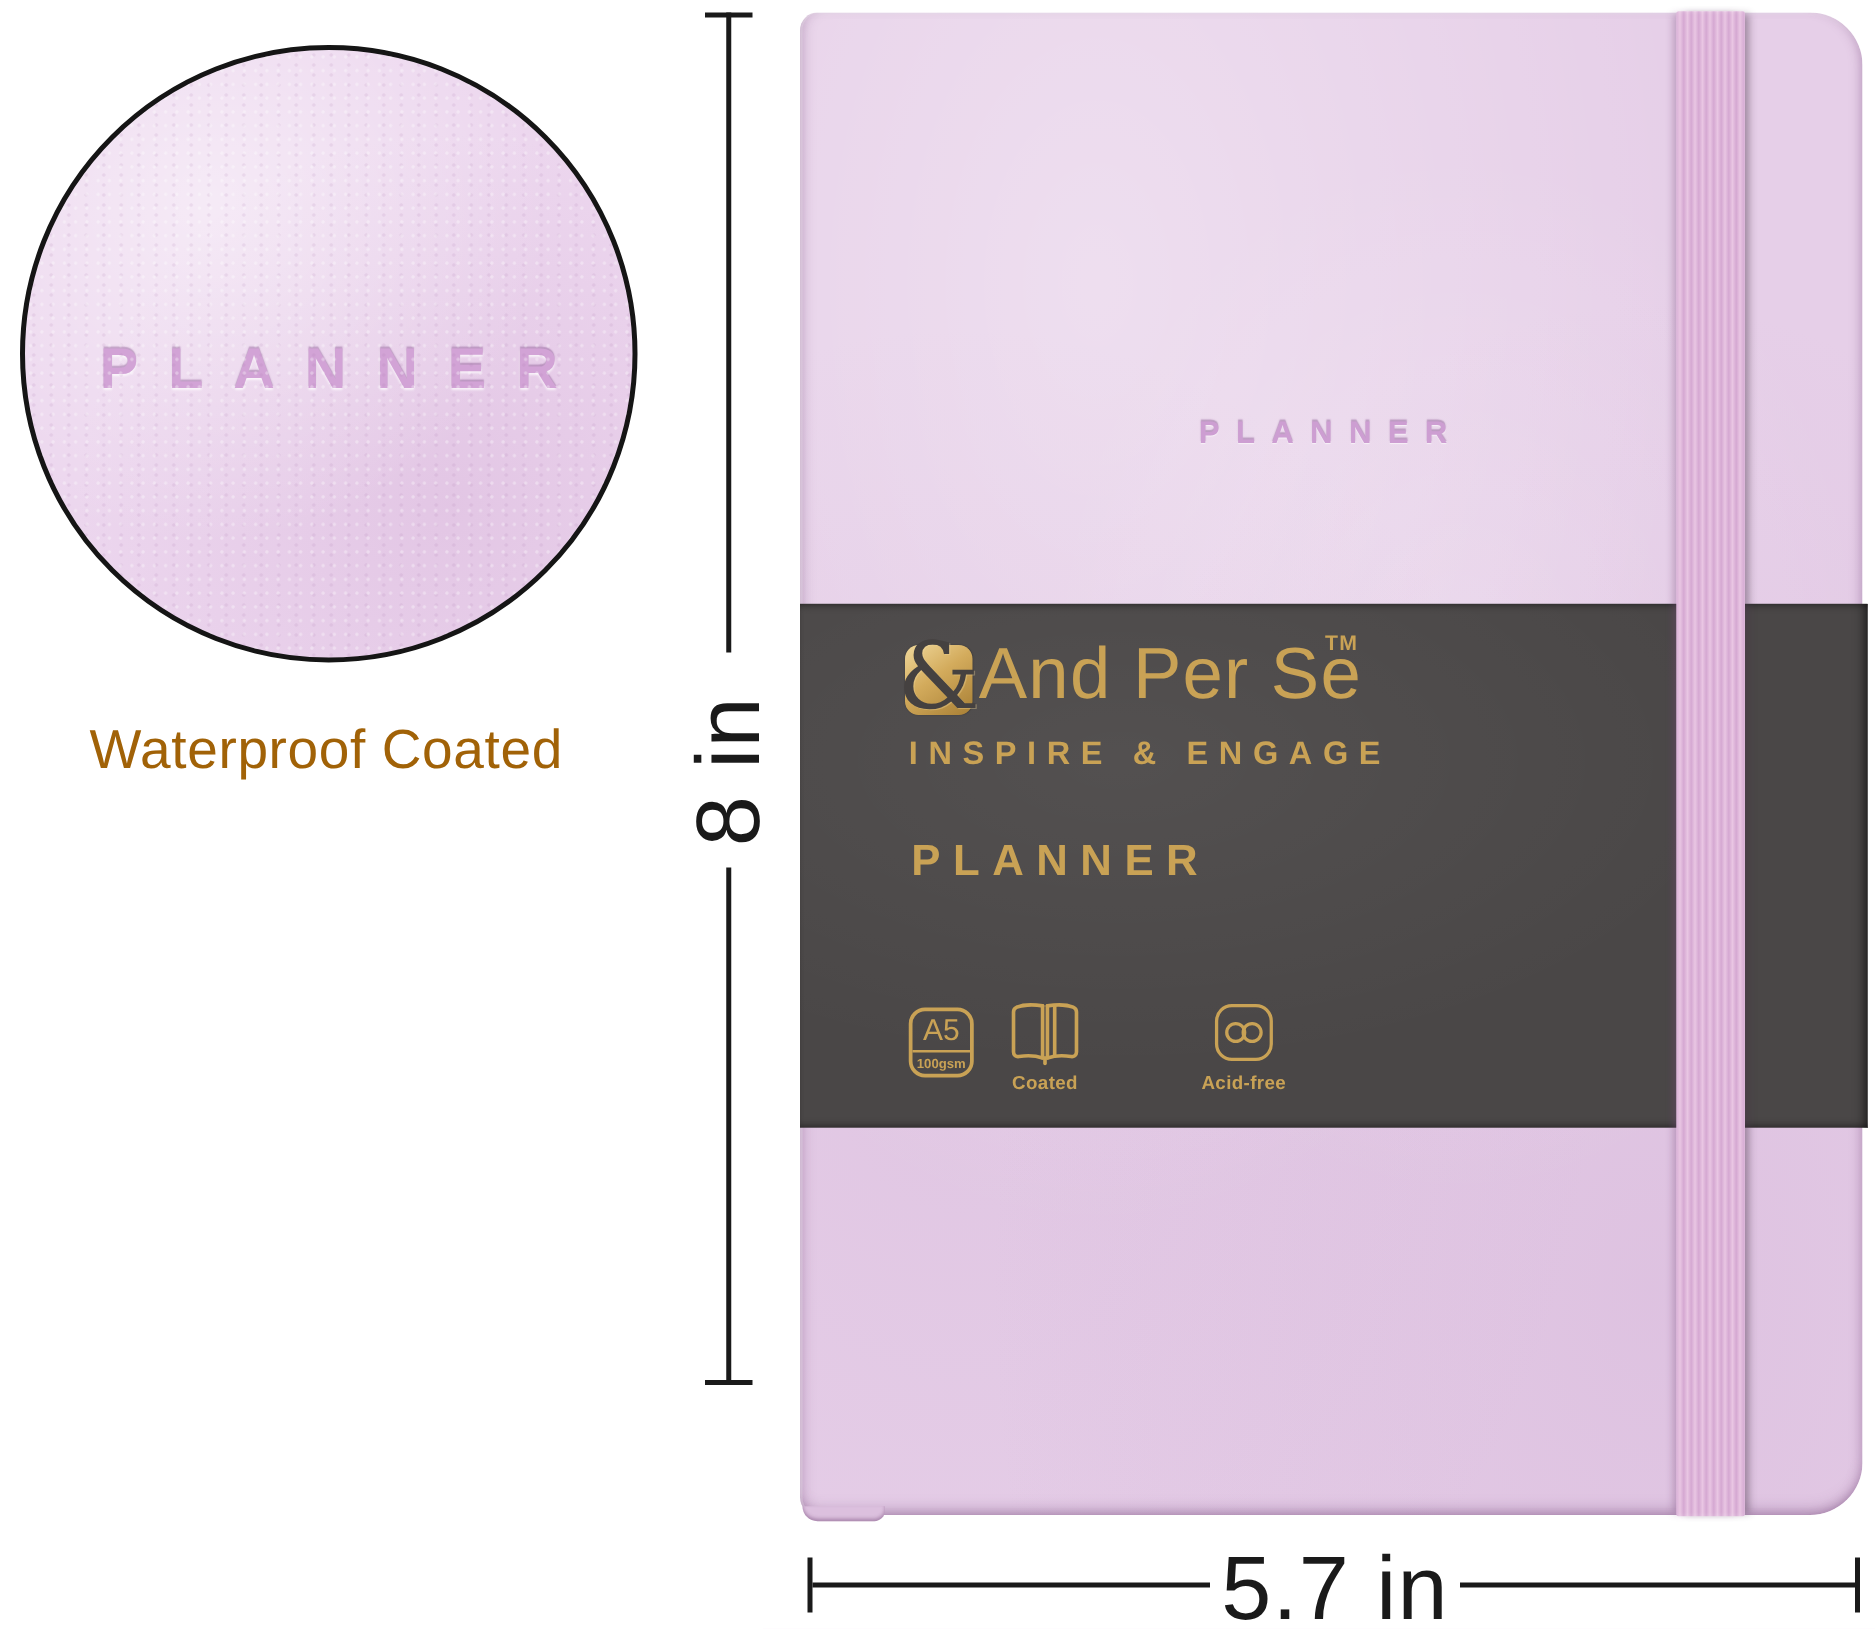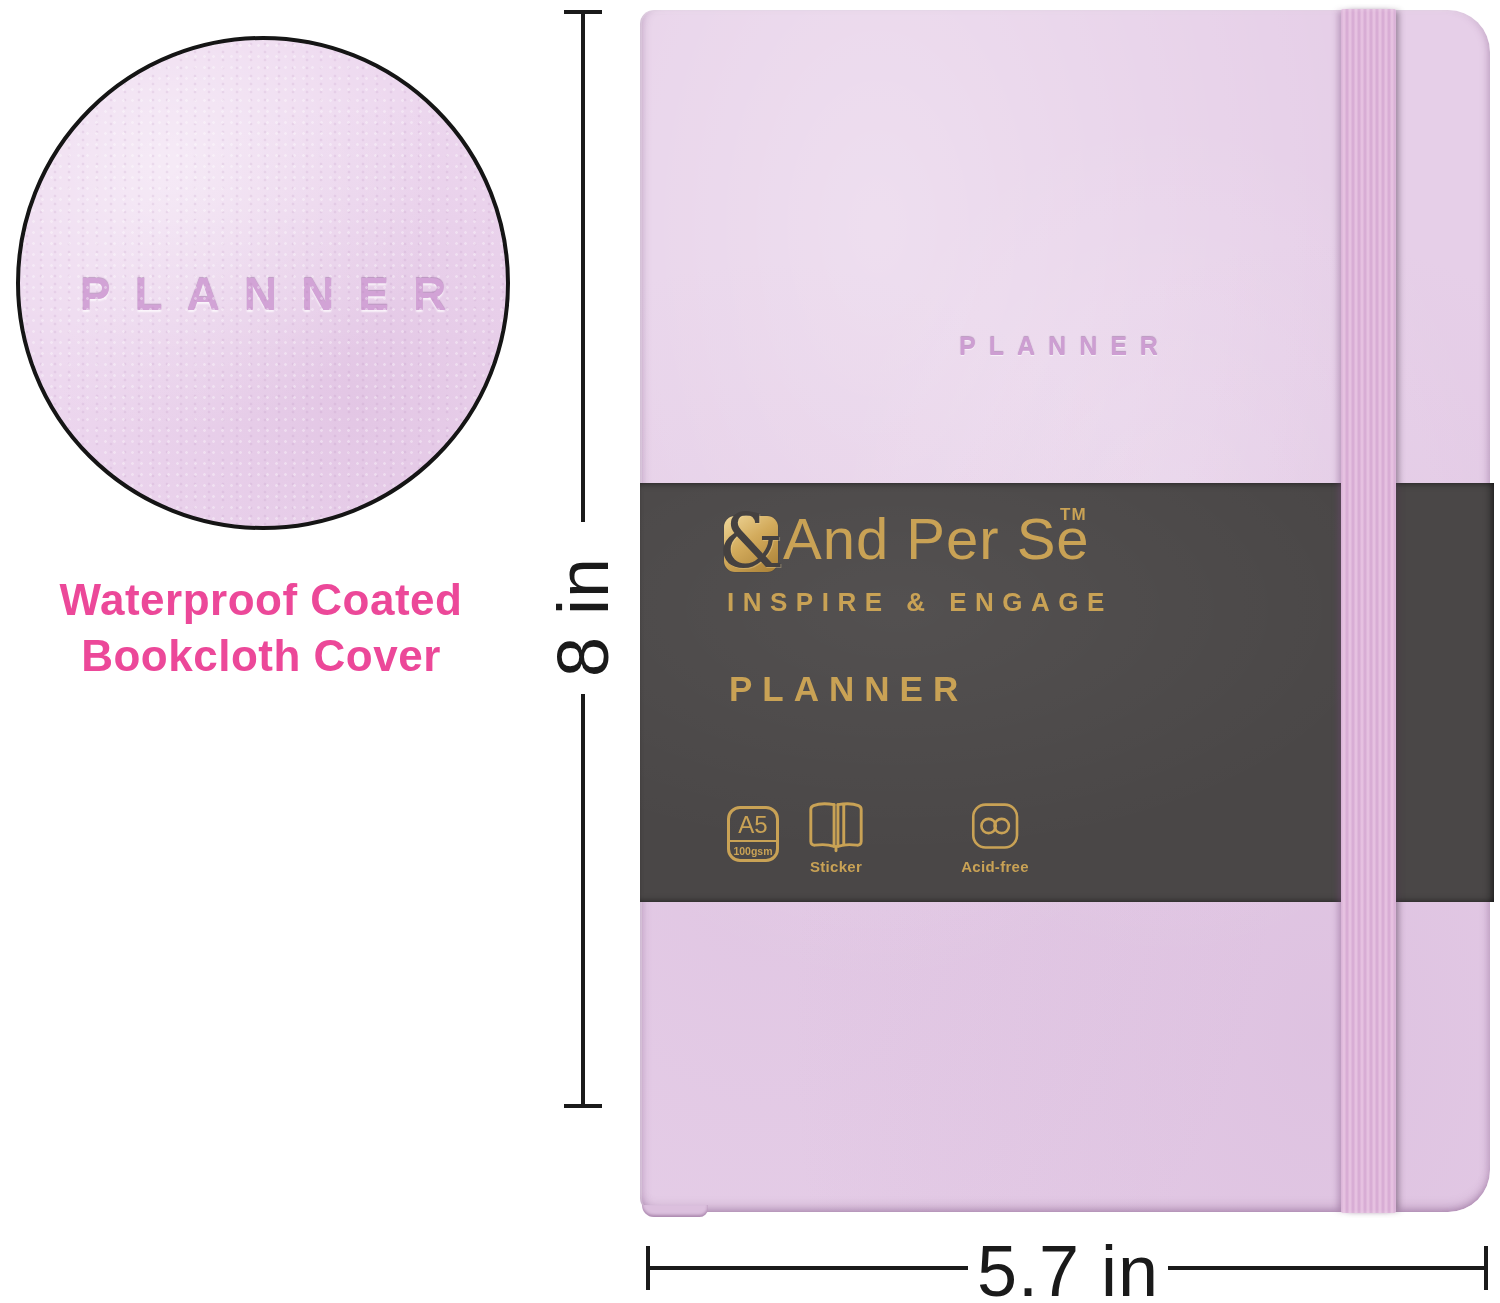--- a/index.html
+++ b/index.html
@@ -28,22 +28,22 @@
   }
   .emboss-big{
     position:relative;margin-top:22px;
     font-size:46px;font-weight:bold;letter-spacing:24px;margin-right:-24px;
     color:#d2a3d6;
     text-shadow:0 -1px 1px rgba(116,58,126,.38), 0 2px 2px rgba(255,255,255,.75);
   }
   
   .caption{
     position:absolute;left:8px;top:572px;width:506px;
-    text-align:center;color:#ec4899;font-size:44px;line-height:1.28;
-    letter-spacing:.5px;font-weight:bold;
+    text-align:center;color:#a16207;font-size:44px;line-height:1.28;
+    letter-spacing:.5px;font-weight:normal;
   }
   
   .dim{position:absolute;background:#1a1a1a;}
   .dim-label{
     position:absolute;color:#1a1a1a;font-size:72px;letter-spacing:1px;
     text-align:center;white-space:nowrap;
   }
   .h-label{
     left:433px;top:576px;width:300px;
     transform:rotate(-90deg);transform-origin:center;
@@ -158,21 +158,20 @@
 </style>
 </head>
 <body>
 
 <div class="detail-circle">
   <span class="emboss-big">PLANNER</span>
 </div>
 
 <div class="caption">
   <div>Waterproof Coated</div>
-  <div>Bookcloth Cover</div>
 </div>
 
 <div class="dim" style="left:564px;top:10px;width:38px;height:4px;"></div>
 <div class="dim" style="left:581px;top:10px;width:4px;height:512px;"></div>
 <div class="dim-label h-label">8 in</div>
 <div class="dim" style="left:581px;top:694px;width:4px;height:412px;"></div>
 <div class="dim" style="left:564px;top:1104px;width:38px;height:4px;"></div>
 
 <div class="notebook">
   <div class="cover"></div>
@@ -202,21 +201,21 @@
       <div class="feature" style="left:196px;">
         <div class="f-icon">
           <svg width="62" height="54" viewBox="0 0 64 54" class="fsvg">
             <path d="M30 5 C21 3.5 12.5 4.5 8.8 6 C7 6.8 6 8.2 6 10 L6 43 C6 45.6 8 47.2 10.5 46.8 C17 45.8 24 46 30 48"></path>
             <path d="M34 5 C43 3.5 51.5 4.5 55.2 6 C57 6.8 58 8.2 58 10 L58 43 C58 45.6 56 47.2 53.5 46.8 C47 45.8 40 46 34 48"></path>
             <path d="M30 5 L30 48 M34 5 L34 48"></path>
             <path d="M40 5.5 L40 46.5"></path>
             <path d="M32 48 L32 52.5"></path>
           </svg>
         </div>
-        <div class="f-label">Sticker</div>
+        <div class="f-label">Coated</div>
       </div>
 
 
       <div class="feature" style="left:355px;">
         <div class="f-icon">
           <svg width="56" height="54" viewBox="0 0 64 54" class="fsvg">
             <rect x="7" y="2.5" width="50" height="49" rx="14"></rect>
             <circle cx="24.5" cy="27" r="8.2"></circle>
             <circle cx="39.5" cy="27" r="8.2"></circle>
           </svg>

